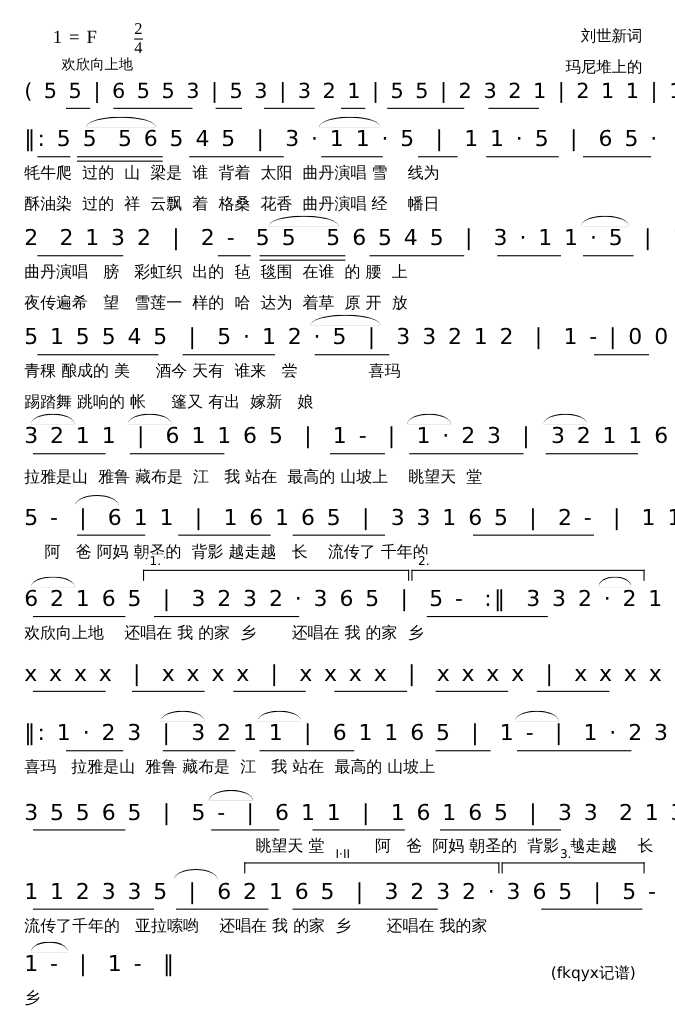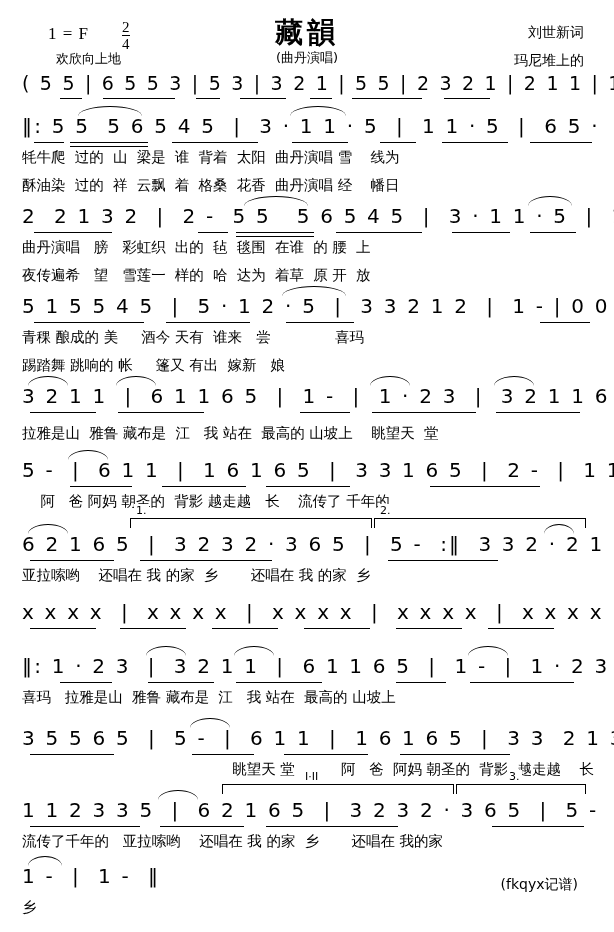--- a/index.html
+++ b/index.html
@@ -152,22 +152,20 @@
 </head>
 <body>
 
 <div class="sheet">
 
   <div class="hdr-key">1 = F</div>
   <div class="hdr-meter">
     <span class="num">2</span>
     <span class="den">4</span>
   </div>
-  <div class="title">藏韻</div>
-  <div class="subtitle">(曲丹演唱)</div>
   <div class="credit1">刘世新词</div>
   <div class="credit2">玛尼堆上的</div>
   <div class="tempo">欢欣向上地</div>
 
   <div class="row" style="top:72px;">
     <div class="notes" style="top:0;">( 5 5 | 6 5 5 3 | 5 3 | 3 2 1 | 5 5 | 2 3 2 1 | 2 1 1 | 1 - )</div>
 
     <div class="beam" style="left:60px; top:26px; width:22px;"></div>
     <div class="beam" style="left:103px; top:26px; width:72px;"></div>
     <div class="beam" style="left:196px; top:26px; width:24px;"></div>
@@ -249,21 +247,21 @@
     </div>
     <div class="endingbox" style="left:374px; top:-14px; width:210px;">
       <span class="elabel">2.</span>
     </div>
     <div class="notes" style="top:0; font-size:20px;">6 2 1 6 5  |  3 2 3 2 · 3 6 5  |  5 -  :‖  3 3 2 · 2 1 2  |  1 -  |  x x x x  |</div>
     <div class="beam" style="left:30px; top:28px; width:84px;"></div>
     <div class="beam" style="left:140px; top:28px; width:132px;"></div>
     <div class="beam" style="left:388px; top:28px; width:110px;"></div>
     <div class="slur" style="left:28px; top:-8px; width:40px;"></div>
     <div class="slur" style="left:544px; top:-8px; width:30px;"></div>
-    <div class="lyric" style="top:34px;">亚拉嗦哟    还唱在 我 的家  乡       还唱在 我 的家  乡</div>
+    <div class="lyric" style="top:34px;">欢欣向上地    还唱在 我 的家  乡       还唱在 我 的家  乡</div>
   </div>
 
   <div class="row" style="top:600px;">
     <div class="notes" style="top:0; font-size:20px;">x x x x  |  x x x x  |  x x x x  |  x x x x  |  x x x x  |  x x x x  |  x x x x  |</div>
     <div class="beam" style="left:30px; top:28px; width:66px;"></div>
     <div class="beam" style="left:120px; top:28px; width:66px;"></div>
     <div class="beam" style="left:212px; top:28px; width:66px;"></div>
     <div class="beam" style="left:304px; top:28px; width:66px;"></div>
     <div class="beam" style="left:396px; top:28px; width:66px;"></div>
     <div class="beam" style="left:488px; top:28px; width:66px;"></div>

